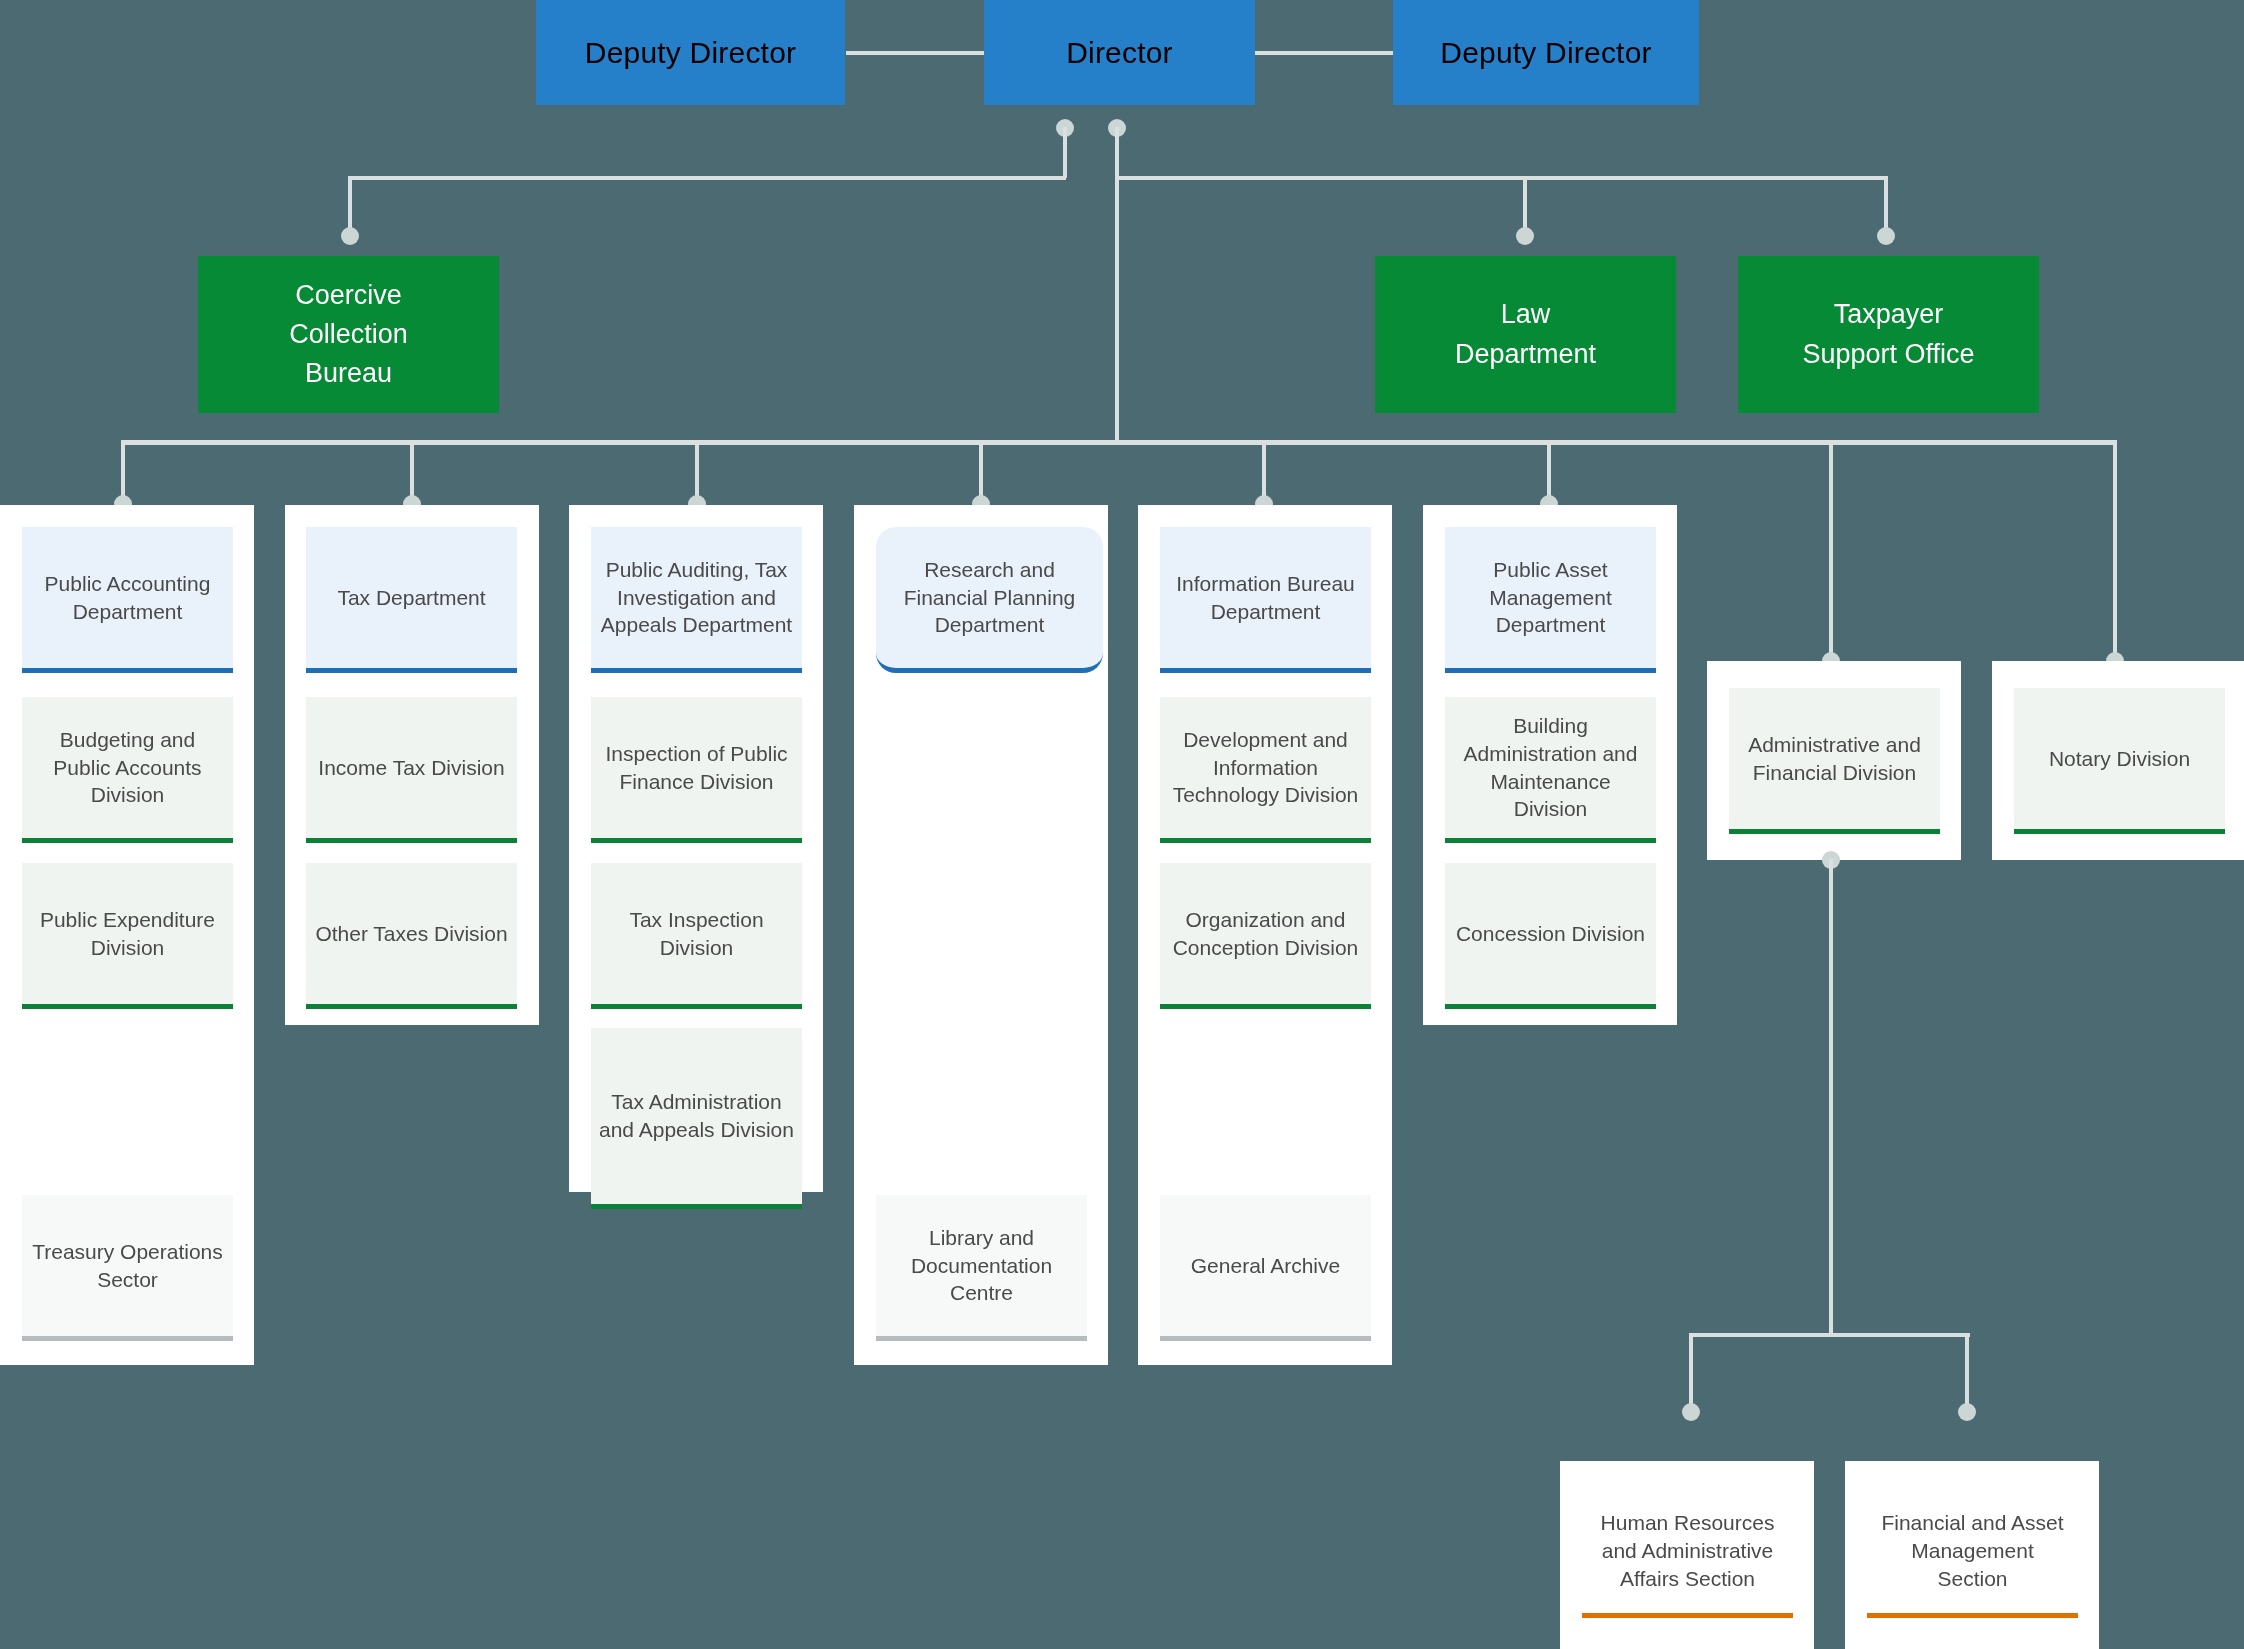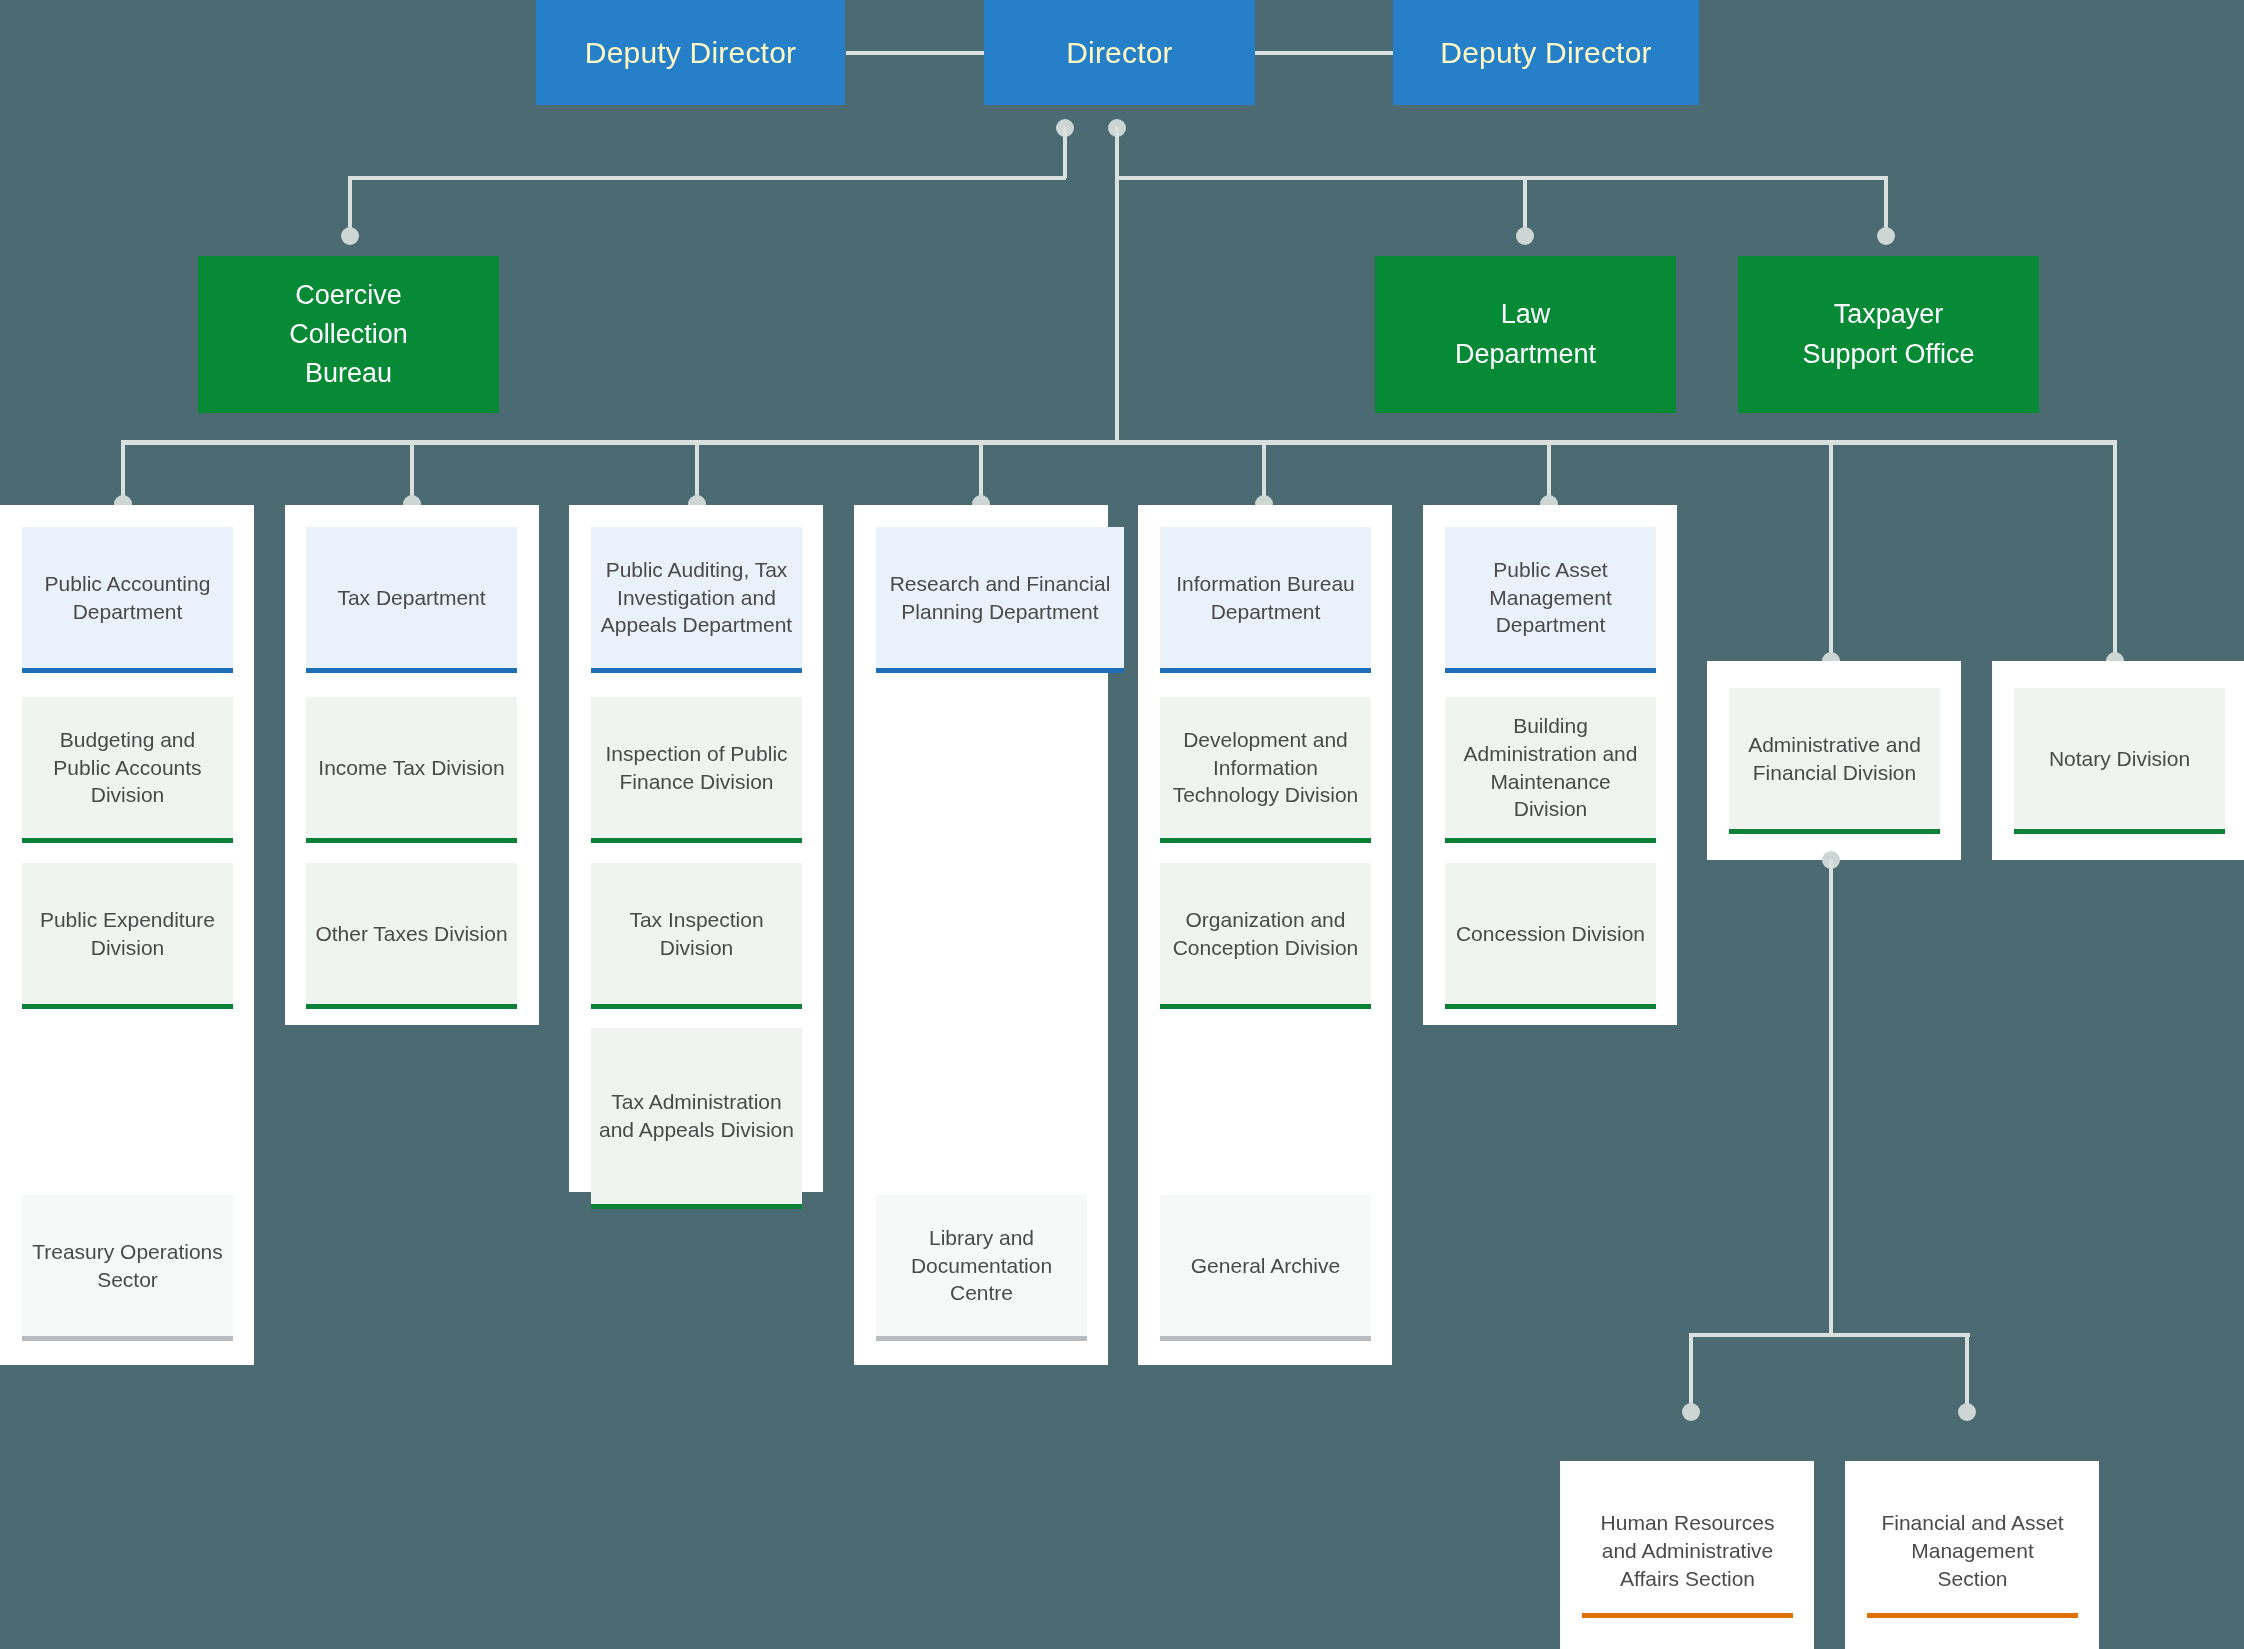--- a/index.html
+++ b/index.html
@@ -14,21 +14,21 @@
 
   
   .ln{position:absolute;background:#d9e0df;}
   .dot{position:absolute;width:18px;height:18px;border-radius:50%;
        background:#ccd6d5;}
 
   
   .topbox{
     position:absolute;
     background:#2580c9;
-    color:#fef9c3;
+    color:#000000;
     display:flex;align-items:center;justify-content:center;
     text-align:left;
     font-size:30px;
     line-height:1.25;
     letter-spacing:0.2px;
   }
   .greenbox{
     position:absolute;
     background:#068a36;
     color:#ffffff;
@@ -147,21 +147,21 @@
   <div class="node div" style="left:306px;top:697px;width:211px;height:146px;">Income Tax Division</div>
   <div class="node div" style="left:306px;top:863px;width:211px;height:146px;">Other Taxes Division</div>
 
   <div class="card" style="left:569px;top:505px;width:254px;height:687px;"></div>
   <div class="node dept" style="left:591px;top:527px;width:211px;height:146px;">Public Auditing, Tax Investigation and Appeals Department</div>
   <div class="node div" style="left:591px;top:697px;width:211px;height:146px;">Inspection of Public Finance Division</div>
   <div class="node div" style="left:591px;top:863px;width:211px;height:146px;">Tax Inspection Division</div>
   <div class="node div" style="left:591px;top:1028px;width:211px;height:181px;">Tax Administration and Appeals Division</div>
 
   <div class="card" style="left:854px;top:505px;width:254px;height:860px;"></div>
-  <div class="node dept" style="left:876px;top:527px;width:248px;height:146px;">Research and Financial Planning Department</div>
+  <div class="node dept" style="left:876px;top:527px;width:227px;height:146px;border-radius:20px;">Research and Financial Planning Department</div>
   <div class="node sec" style="left:876px;top:1195px;width:211px;height:146px;">Library and Documentation Centre</div>
 
   <div class="card" style="left:1138px;top:505px;width:254px;height:860px;"></div>
   <div class="node dept" style="left:1160px;top:527px;width:211px;height:146px;">Information Bureau Department</div>
   <div class="node div" style="left:1160px;top:697px;width:211px;height:146px;">Development and Information Technology Division</div>
   <div class="node div" style="left:1160px;top:863px;width:211px;height:146px;">Organization and Conception Division</div>
   <div class="node sec" style="left:1160px;top:1195px;width:211px;height:146px;">General Archive</div>
 
   <div class="card" style="left:1423px;top:505px;width:254px;height:520px;"></div>
   <div class="node dept" style="left:1445px;top:527px;width:211px;height:146px;">Public Asset Management Department</div>

